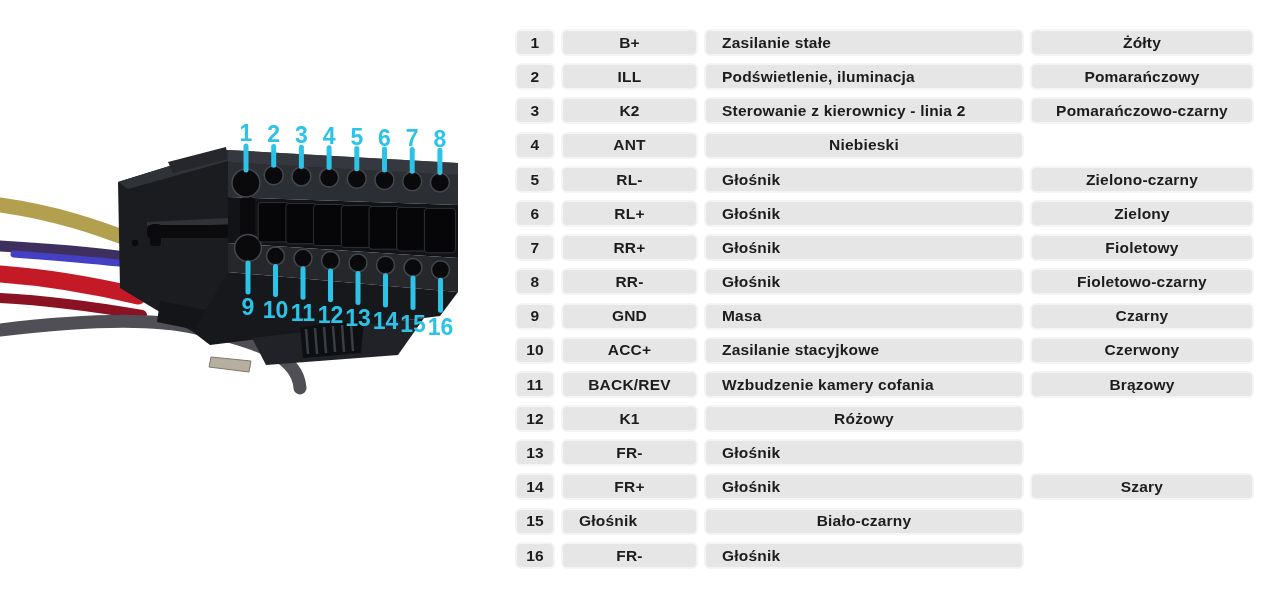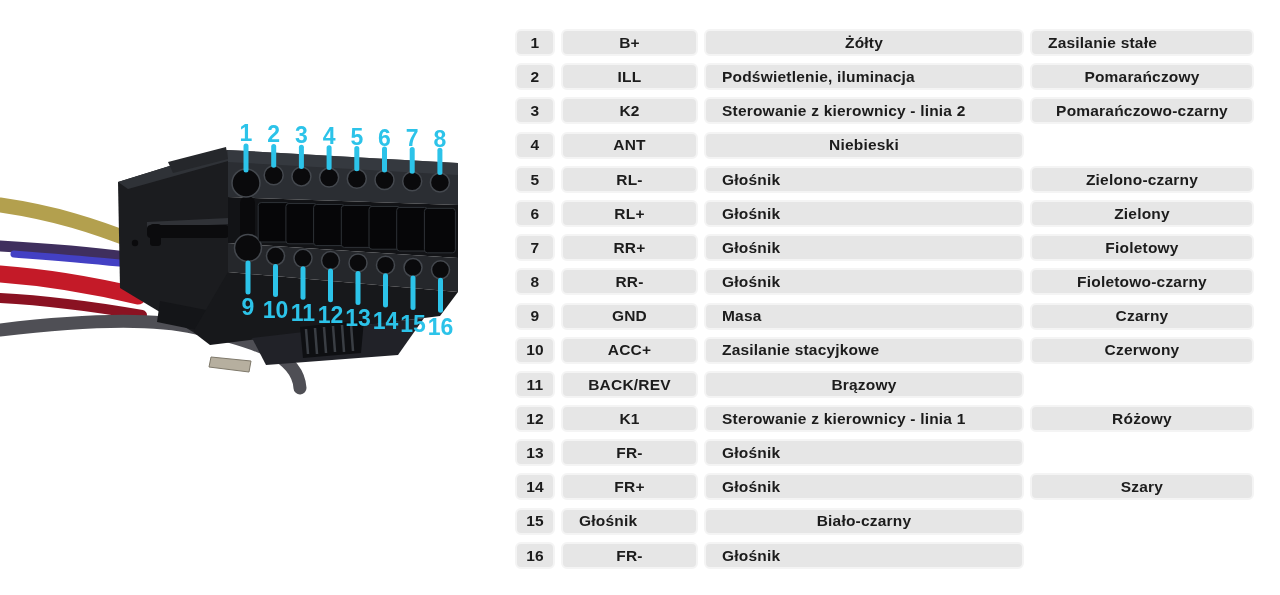--- a/index.html
+++ b/index.html
@@ -137,22 +137,22 @@
       <text x="439.9" y="147.3" class="pinnum">8</text>
       <line x1="440.5" y1="280.3" x2="440.5" y2="310.2" class="tick"></line>
       <text x="440.5" y="334.6" class="pinnum">16</text>
     </g>
 </svg>
 
 <div class="pinout-table">
     <div class="row">
       <div class="cell pin">1</div>
       <div class="cell signal">B+</div>
+      <div class="cell description">Zasilanie stałe</div>
       <div class="cell color">Żółty</div>
-      <div class="cell description">Zasilanie stałe</div>
     </div>
     <div class="row">
       <div class="cell pin">2</div>
       <div class="cell signal">ILL</div>
       <div class="cell description">Podświetlenie, iluminacja</div>
       <div class="cell color">Pomarańczowy</div>
     </div>
     <div class="row">
       <div class="cell pin">3</div>
       <div class="cell signal">K2</div>
@@ -196,26 +196,26 @@
     </div>
     <div class="row">
       <div class="cell pin">10</div>
       <div class="cell signal">ACC+</div>
       <div class="cell description">Zasilanie stacyjkowe</div>
       <div class="cell color">Czerwony</div>
     </div>
     <div class="row">
       <div class="cell pin">11</div>
       <div class="cell signal">BACK/REV</div>
+      <div class="cell description">Wzbudzenie kamery cofania</div>
       <div class="cell color">Brązowy</div>
     </div>
     <div class="row">
       <div class="cell pin">12</div>
       <div class="cell signal">K1</div>
-      <div class="cell description">Sterowanie z kierownicy - linia 1</div>
       <div class="cell color">Różowy</div>
     </div>
     <div class="row">
       <div class="cell pin">13</div>
       <div class="cell signal">FR-</div>
       <div class="cell description">Głośnik</div>
     </div>
     <div class="row">
       <div class="cell pin">14</div>
       <div class="cell signal">FR+</div>

